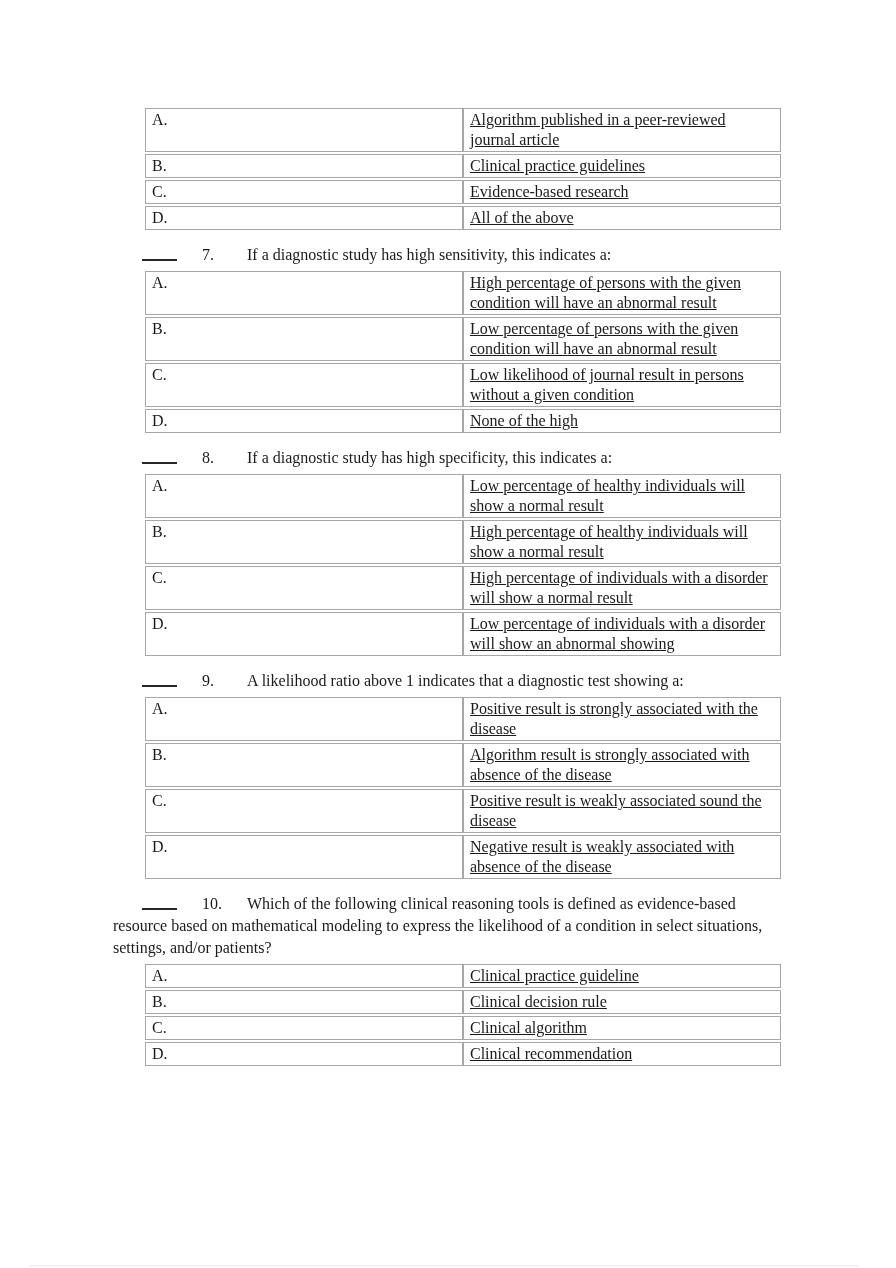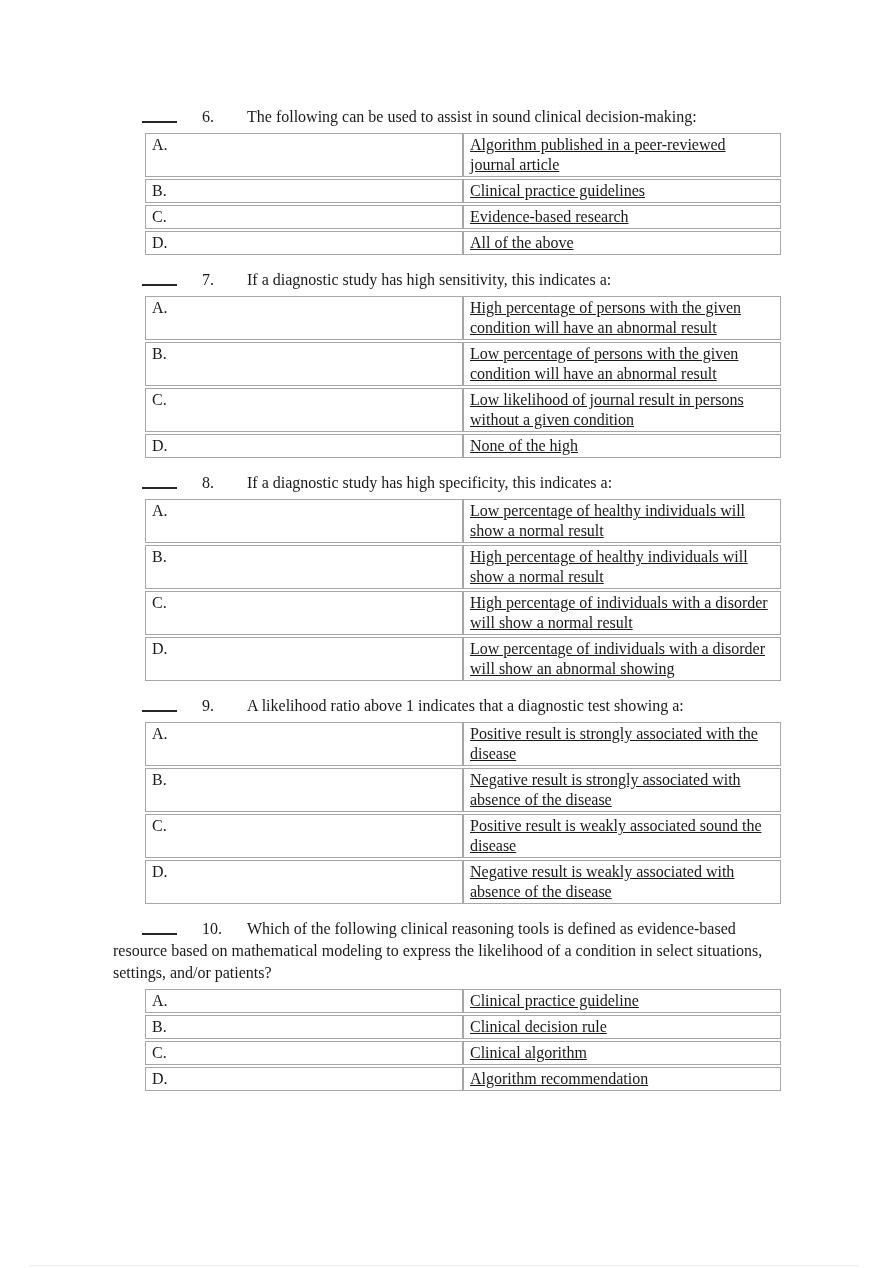--- a/index.html
+++ b/index.html
@@ -63,21 +63,20 @@
     height: 1px;
     background: #ebebeb;
   }
 </style>
 </head>
 <body>
 
 <div class="page">
 
   <section>
-    <p class="q-para"><span class="answer-blank"></span><span class="q-num">6.</span><span>The following can be used to assist in sound clinical decision-making:</span></p>
     <table class="options-table">
       <tbody>
           <tr>
         <td class="opt-letter">A.</td>
         <td class="opt-text">Algorithm published in a peer-reviewed journal article</td>
       </tr>
       <tr>
         <td class="opt-letter">B.</td>
         <td class="opt-text">Clinical practice guidelines</td>
       </tr>
@@ -144,21 +143,21 @@
   <section>
     <p class="q-para"><span class="answer-blank"></span><span class="q-num">9.</span><span>A likelihood ratio above 1 indicates that a diagnostic test showing a:</span></p>
     <table class="options-table">
       <tbody>
           <tr>
         <td class="opt-letter">A.</td>
         <td class="opt-text">Positive result is strongly associated with the disease</td>
       </tr>
       <tr>
         <td class="opt-letter">B.</td>
-        <td class="opt-text">Negative result is strongly associated with absence of the disease</td>
+        <td class="opt-text">Algorithm result is strongly associated with absence of the disease</td>
       </tr>
       <tr>
         <td class="opt-letter">C.</td>
         <td class="opt-text">Positive result is weakly associated sound the disease</td>
       </tr>
       <tr>
         <td class="opt-letter">D.</td>
         <td class="opt-text">Negative result is weakly associated with absence of the disease</td>
       </tr>
     </tbody>
@@ -176,21 +175,21 @@
       <tr>
         <td class="opt-letter">B.</td>
         <td class="opt-text">Clinical decision rule</td>
       </tr>
       <tr>
         <td class="opt-letter">C.</td>
         <td class="opt-text">Clinical algorithm</td>
       </tr>
       <tr>
         <td class="opt-letter">D.</td>
-        <td class="opt-text">Algorithm recommendation</td>
+        <td class="opt-text">Clinical recommendation</td>
       </tr>
     </tbody>
       </table>
   </section>
 
 </div>
 
 <div class="page-edge"></div>
 
 </body></html>

